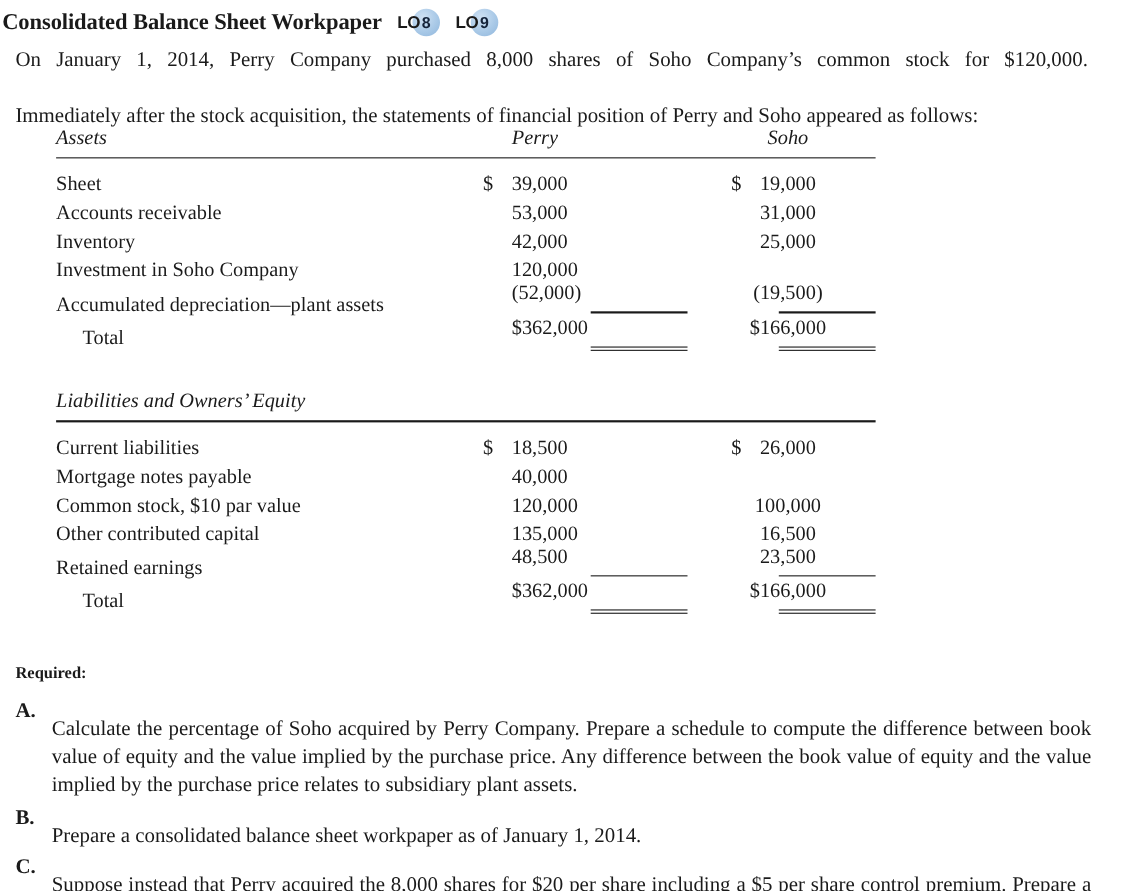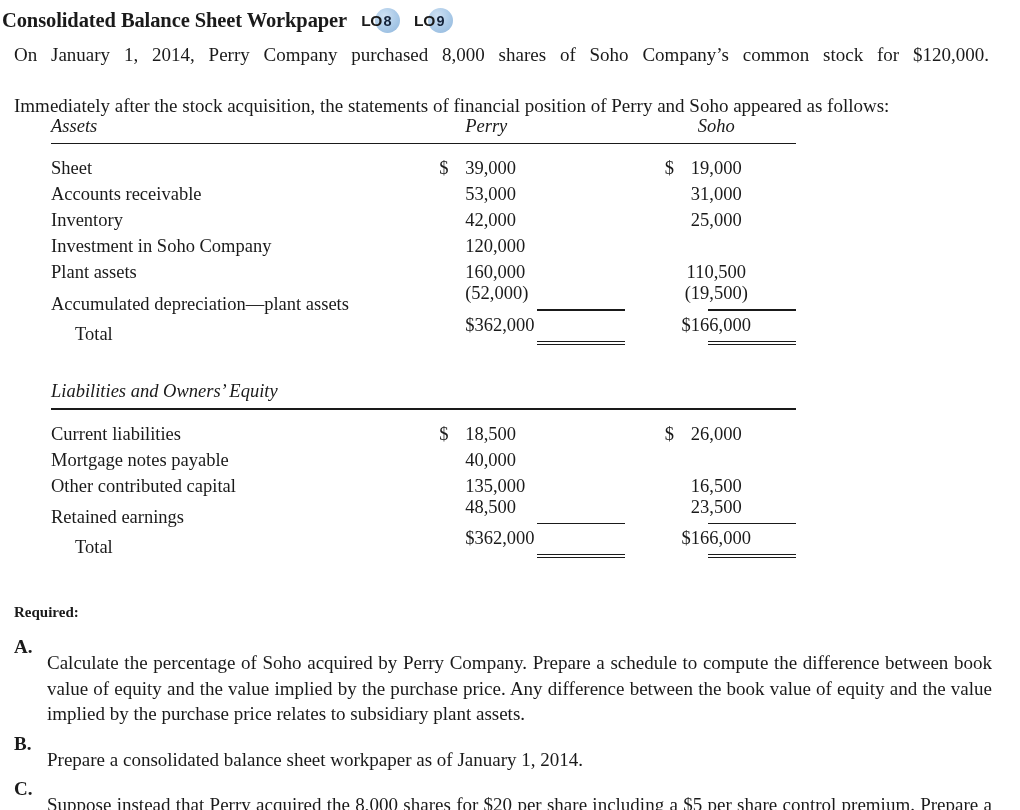--- a/index.html
+++ b/index.html
@@ -243,25 +243,20 @@
       <td class="col-label">Inventory</td>
       <td class="col-perry">42,000</td>
       <td class="col-soho">25,000</td>
     </tr>
     <tr class="data-row">
       <td class="col-label">Investment in Soho Company</td>
       <td class="col-perry">120,000</td>
       <td class="col-soho"></td>
     </tr>
     <tr class="data-row">
-      <td class="col-label">Plant assets</td>
-      <td class="col-perry">160,000</td>
-      <td class="col-soho">110,500</td>
-    </tr>
-    <tr class="data-row">
       <td class="col-label">Accumulated depreciation—plant assets</td>
       <td class="col-perry">
         <span>(52,000)</span>
         <span class="subrule"></span>
       </td>
       <td class="col-soho">
         <span>(19,500)</span>
         <span class="subrule"></span>
       </td>
     </tr>
@@ -299,20 +294,25 @@
         <span class="money"><span class="dollar">$</span><span>18,500</span></span>
       </td>
       <td class="col-soho">
         <span class="money"><span class="dollar">$</span><span>26,000</span></span>
       </td>
     </tr>
     <tr class="data-row">
       <td class="col-label">Mortgage notes payable</td>
       <td class="col-perry">40,000</td>
       <td class="col-soho"></td>
+    </tr>
+    <tr class="data-row">
+      <td class="col-label">Common stock, $10 par value</td>
+      <td class="col-perry">120,000</td>
+      <td class="col-soho">100,000</td>
     </tr>
     <tr class="data-row">
       <td class="col-label">Other contributed capital</td>
       <td class="col-perry">135,000</td>
       <td class="col-soho">16,500</td>
     </tr>
     <tr class="data-row">
       <td class="col-label">Retained earnings</td>
       <td class="col-perry">
         <span>48,500</span>

